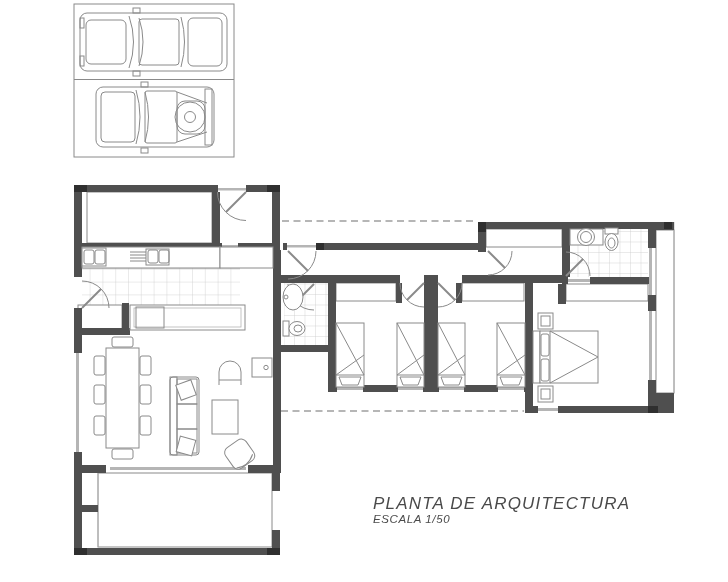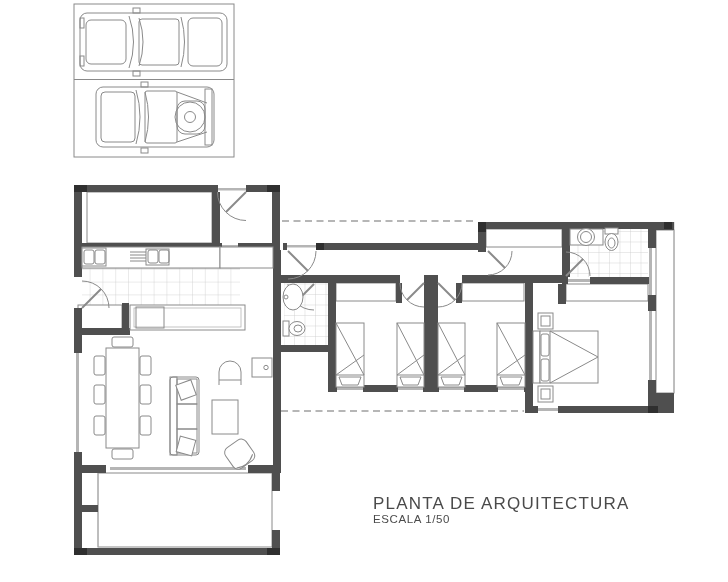--- a/index.html
+++ b/index.html
@@ -1,21 +1,21 @@
 <!DOCTYPE html>
 <html style="--bg: #ffffff; --wall: #4f4f4f; --wall-dark: #2f2f2f; --line: #8a8a8a; --line-light: #b5b5b5; --tile: #cbcbcb; --hatch: #9b9b9b; --deck-stripe: #adadad; --dash: #9e9e9e; --text: #4a4a4a;"><head>
 <meta charset="utf-8">
 <style>
   :root{
     --bg:#ffffff; --wall:#4f4f4f; --wall-dark:#2f2f2f; --line:#8a8a8a;
     --line-light:#b5b5b5; --tile:#cbcbcb; --hatch:#9b9b9b;
     --deck-stripe:#adadad; --dash:#9e9e9e; --text:#4a4a4a;
   }
   html,body{margin:0;padding:0;background:var(--bg);}
-  .stage{position:relative;width:728px;height:582px;background:var(--bg);overflow:hidden;}
+  .stage{position:relative;width:728px;height:582px;background:var(--bg);overflow:hidden;font-style:italic;}
   svg{display:block;}
   .wall{fill:var(--wall);stroke:none;}
   .cap{fill:var(--wall-dark);}
   .ln{fill:none;stroke:var(--line);stroke-width:1;}
   .lnw{fill:#fff;stroke:var(--line);stroke-width:1;}
   .thin{fill:none;stroke:var(--line-light);stroke-width:0.8;}
   .win{fill:var(--line-light);}
   .dash{fill:none;stroke:var(--dash);stroke-width:1.3;stroke-dasharray:7 4.5;}
   .leaf{stroke:var(--line);stroke-width:2;fill:none;}
   .hatchLn{stroke:var(--hatch);stroke-width:0.9;}

